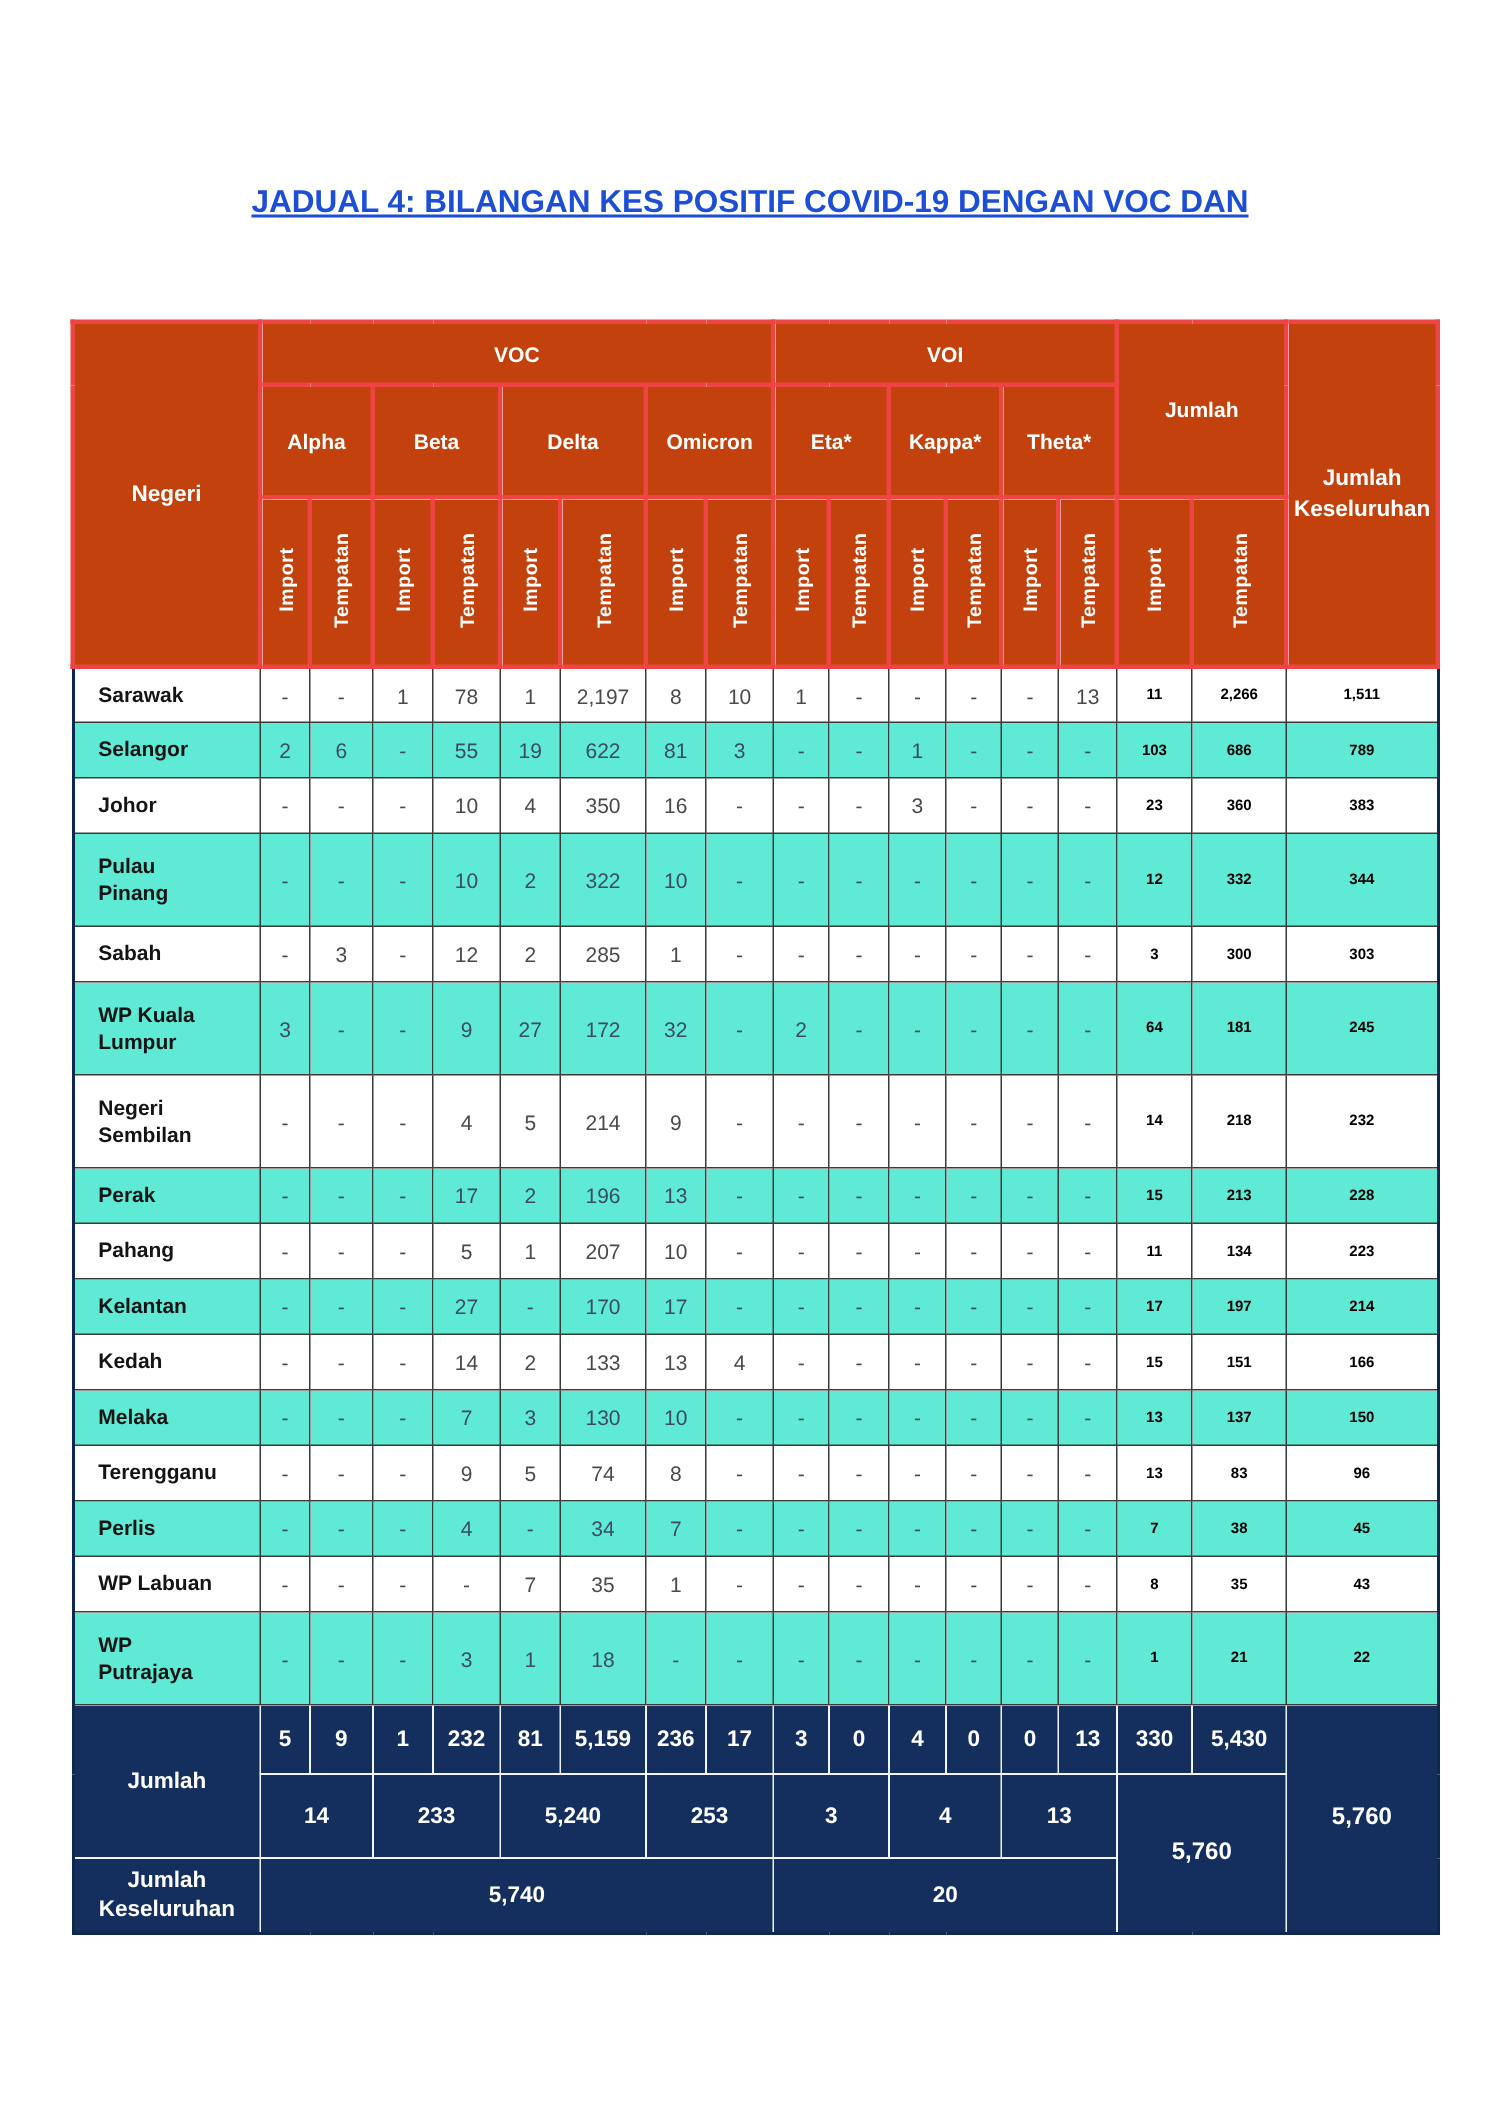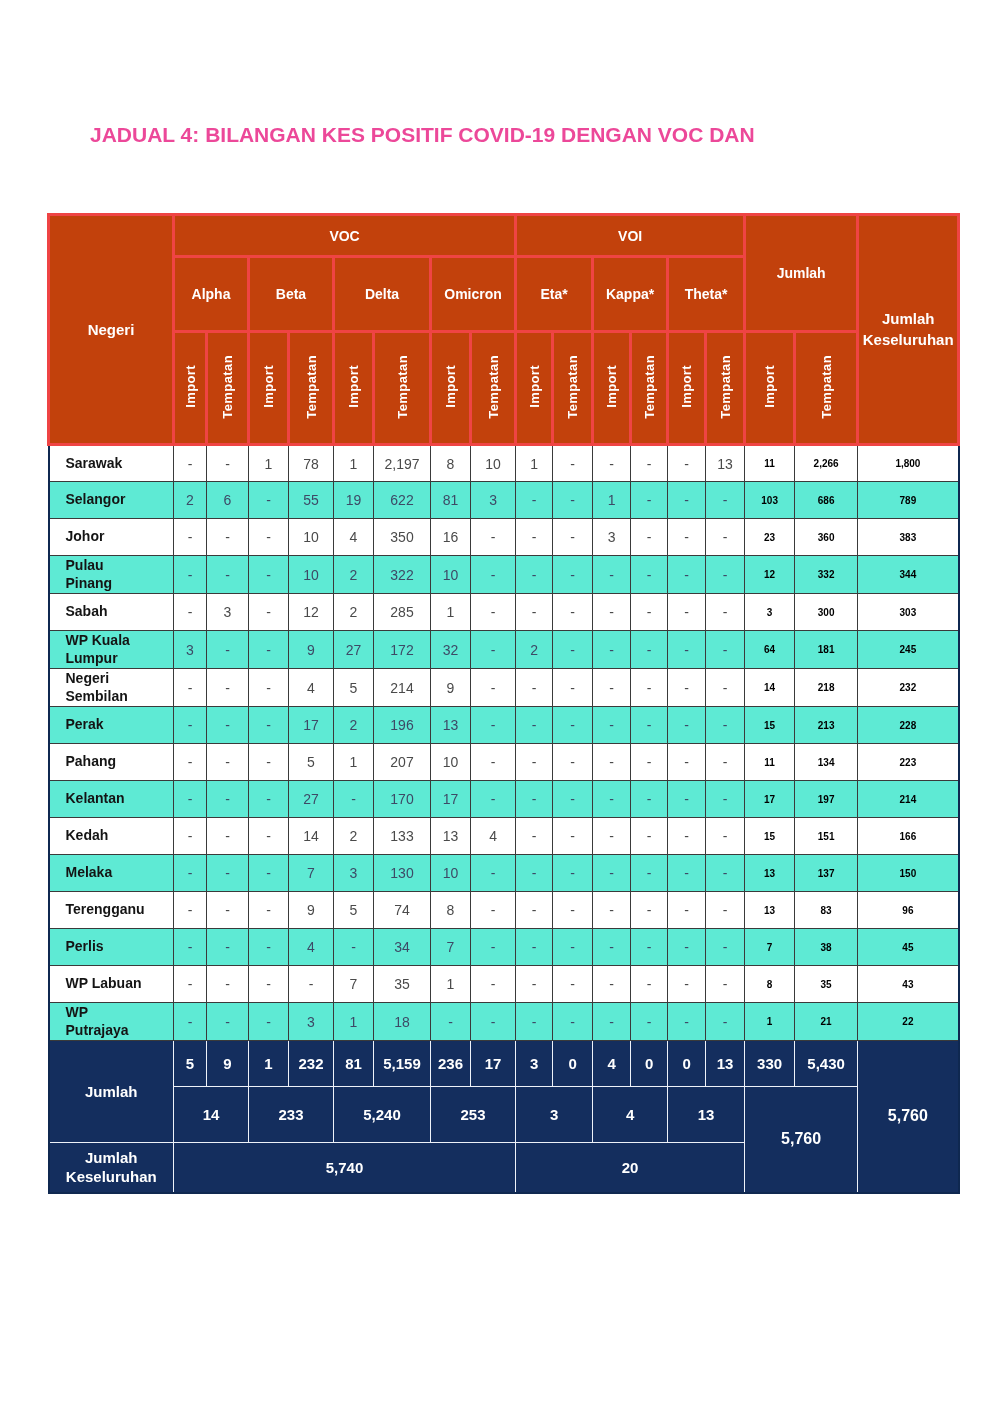--- a/index.html
+++ b/index.html
@@ -1,34 +1,34 @@
 <!DOCTYPE html>
 <html><head>
 <meta charset="utf-8">
 <style>
   html,body { margin:0; padding:0; background:#ffffff; }
   body { width:1000px; height:1414px; font-family:"Liberation Sans", sans-serif; }
   .page { position:relative; width:1000px; height:1414px; background:#ffffff; overflow:hidden; }
   .title { position:absolute; top:118px; left:50%; transform:translateX(-50%); width:820px;
-           text-align:left; font-weight:bold; font-size:21px; color:#ec4899; line-height:1.62; }
+           text-align:center; font-weight:bold; font-size:21px; color:#1d4ed8; line-height:1.62;text-decoration:underline; }
   table.main { position:absolute; left:47px; top:213px; width:910px; border-collapse:collapse;
                table-layout:fixed; border:2px solid #0f2850; }
   th,td { text-align:center; vertical-align:middle; padding:0; overflow:hidden; }
   
   thead th { background:#c2410c; color:#ffffff; border:3px solid #ef4444; font-weight:bold; font-size:14px; }
   thead tr.hr1 { height:42px; }
   thead tr.hr2 { height:75px; }
   thead tr.hr3 { height:113px; }
   th.negeri { font-size:15px; }
   th.total-h { font-size:15px; white-space:pre-line; line-height:1.35; }
   .vert { display:inline-block; writing-mode:vertical-rl; transform:rotate(180deg);
           font-size:13px; font-weight:bold; color:#ffffff; letter-spacing:0.4px; max-height:106px; }
   
   tbody tr { height:37px; background:#ffffff; }
-  tbody tr.tall { height:38px; }
+  tbody tr.tall { height:62px; }
   tbody tr.stripe { background:#5eead4; }
   tbody th, tbody td { border:1px solid #3a3a3a; }
   tbody th.state { text-align:left; padding-left:16px; font-size:14px; font-weight:bold; color:#141414;
                    white-space:pre-line; line-height:1.25; }
   tbody td.v { font-size:14px; color:#4a4a4a; font-weight:normal; }
   tbody tr.stripe td.v { color:#3d4a66; }
   tbody td.ji, tbody td.jt, tbody td.tot { font-size:10px; font-weight:bold; color:#000000; }
   
   tfoot th, tfoot td { background:#142e5e; color:#ffffff; border:1px solid #eef2f9;
                        font-weight:bold; font-size:15px; }
@@ -116,21 +116,21 @@
           <td class="v">8</td>
           <td class="v">10</td>
           <td class="v">1</td>
           <td class="v">-</td>
           <td class="v">-</td>
           <td class="v">-</td>
           <td class="v">-</td>
           <td class="v">13</td>
           <td class="ji">11</td>
           <td class="jt">2,266</td>
-          <td class="tot">1,800</td>
+          <td class="tot">1,511</td>
         </tr>
         <tr class="stripe">
           <th class="state">Selangor</th>
           <td class="v">2</td>
           <td class="v">6</td>
           <td class="v">-</td>
           <td class="v">55</td>
           <td class="v">19</td>
           <td class="v">622</td>
           <td class="v">81</td>

